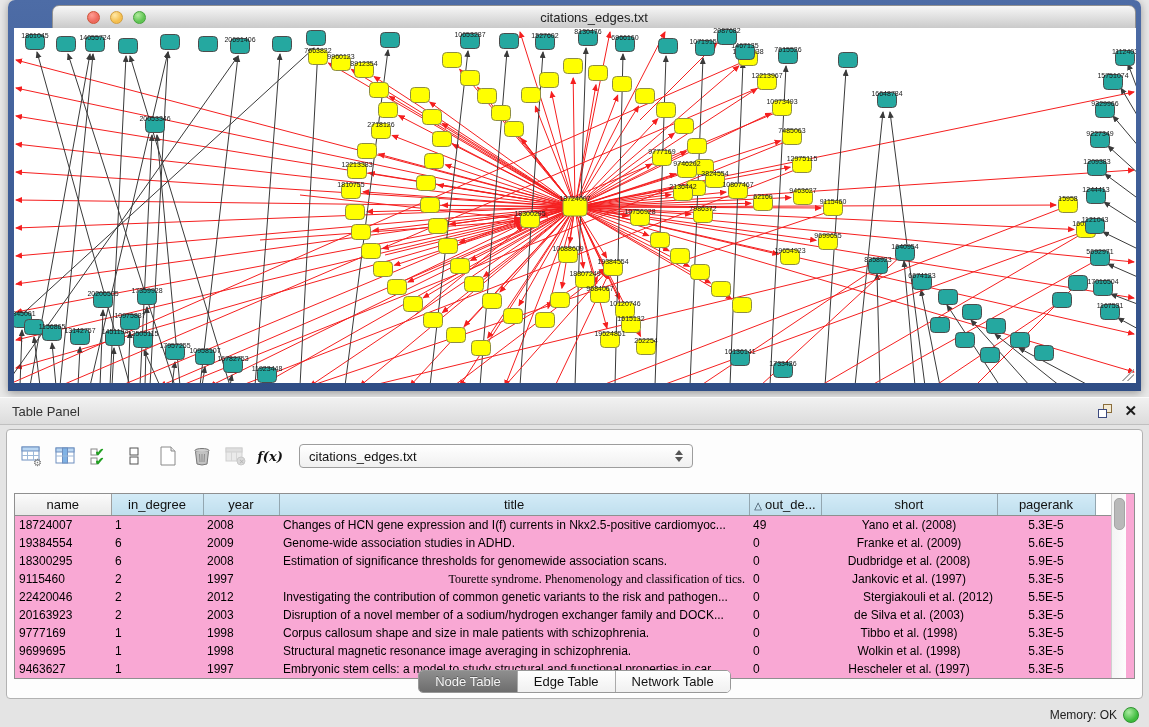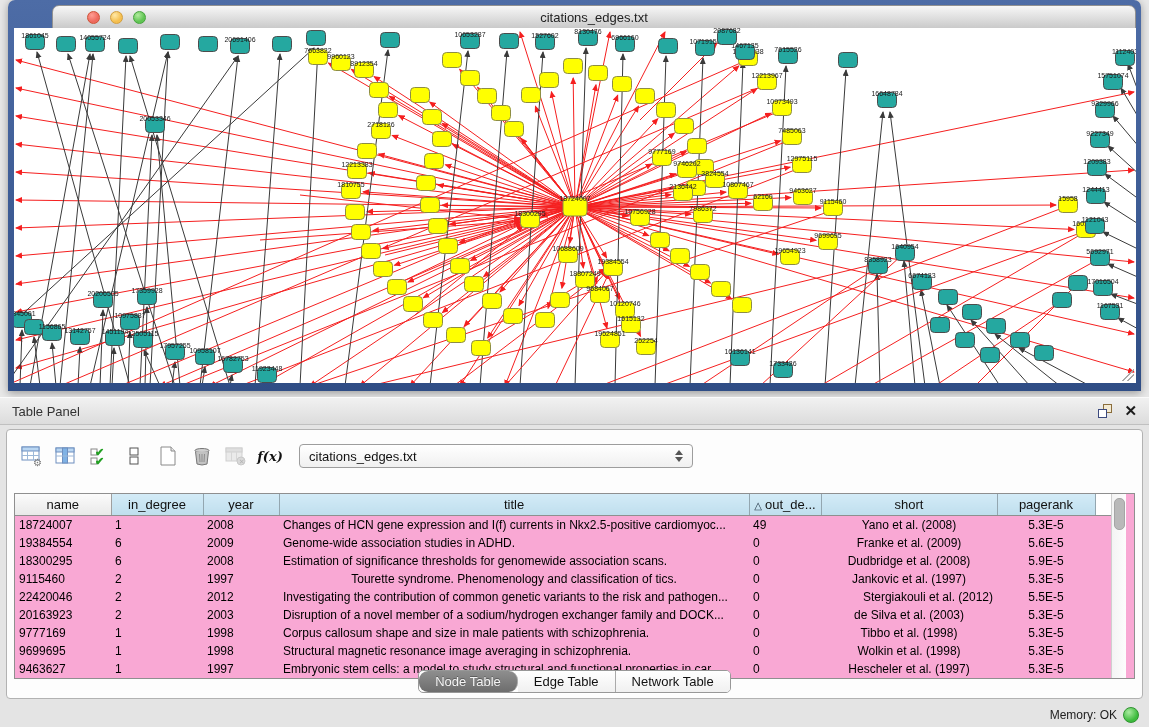--- a/index.html
+++ b/index.html
@@ -43,21 +43,21 @@
   table.data th.filler{background:#fff;border-right:none;}
   table.data td{height:16px;padding:0 4px;overflow:hidden;white-space:nowrap;border:none;line-height:16px;}
   .sort-tri{font-size:10px;color:#234;padding-right:3px;}
   .vscroll{width:14px;background:linear-gradient(90deg,#f4f4f4,#fdfdfd);border-left:1px solid #cfcfcf;position:relative;}
   .vthumb{position:absolute;left:2px;top:4px;width:9px;height:30px;border-radius:5px;background:#b9b9b9;border:1px solid #a5a5a5;}
   
   .tabs{position:absolute;left:0;right:0;bottom:5px;display:flex;justify-content:center;}
   .seg{display:inline-flex;border:1px solid #989898;border-radius:5px;overflow:hidden;background:#fff;box-shadow:0 1px 0 rgba(255,255,255,.8);}
   .seg button{font-size:13px;padding:3px 16px;border:none;background:linear-gradient(#ffffff,#f0f0f0);color:#111;border-right:1px solid #aaa;font-family:inherit;}
   .seg button:last-child{border-right:none;}
-  .seg button.sel{background:linear-gradient(#8e8e8e,#6d6d6d);color:#f4f4f4;text-shadow:0 -1px 0 rgba(0,0,0,.3);border-radius:9px;}
+  .seg button.sel{background:linear-gradient(#8e8e8e,#6d6d6d);color:#f4f4f4;text-shadow:0 -1px 0 rgba(0,0,0,.3);}
   
   .statusbar{position:absolute;left:0;right:0;bottom:0;height:26px;}
   .mem{position:absolute;right:32px;top:6px;font-size:12px;color:#222;}
   .memdot{position:absolute;right:10px;top:5px;width:14px;height:14px;border-radius:50%;background:radial-gradient(circle at 35% 30%,#a9eba0,#3dbb3d 65%);border:1px solid #2f9330;}
 </style>
 </head>
 <body>
 
 <div class="screen">
 
@@ -628,21 +628,21 @@
                 <td style="text-align: left;">Estimation of significance thresholds for genomewide association scans.</td>
                 <td style="text-align: left;">0</td>
                 <td style="text-align: center;">Dudbridge et al. (2008)</td>
                 <td style="text-align: center;">5.9E-5</td>
                 <td></td>
               </tr>
               <tr>
                 <td style="text-align: left;">9115460</td>
                 <td style="text-align: left;">2</td>
                 <td style="text-align: left;">1997</td>
-                <td style="text-align: center;">Tourette syndrome. Phenomenology and classification of tics.</td>
+                <td style="text-align: right; font-family: Liberation Serif, serif;">Tourette syndrome. Phenomenology and classification of tics.</td>
                 <td style="text-align: left;">0</td>
                 <td style="text-align: center;">Jankovic et al. (1997)</td>
                 <td style="text-align: center;">5.3E-5</td>
                 <td></td>
               </tr>
               <tr>
                 <td style="text-align: left;">22420046</td>
                 <td style="text-align: left;">2</td>
                 <td style="text-align: left;">2012</td>
                 <td style="text-align: left;">Investigating the contribution of common genetic variants to the risk and pathogen...</td>

